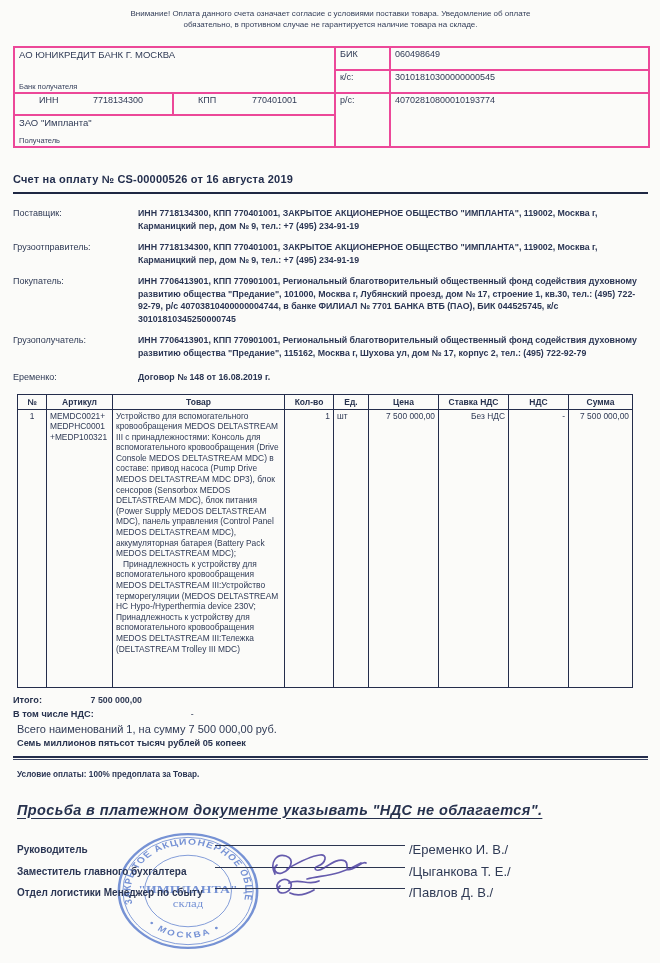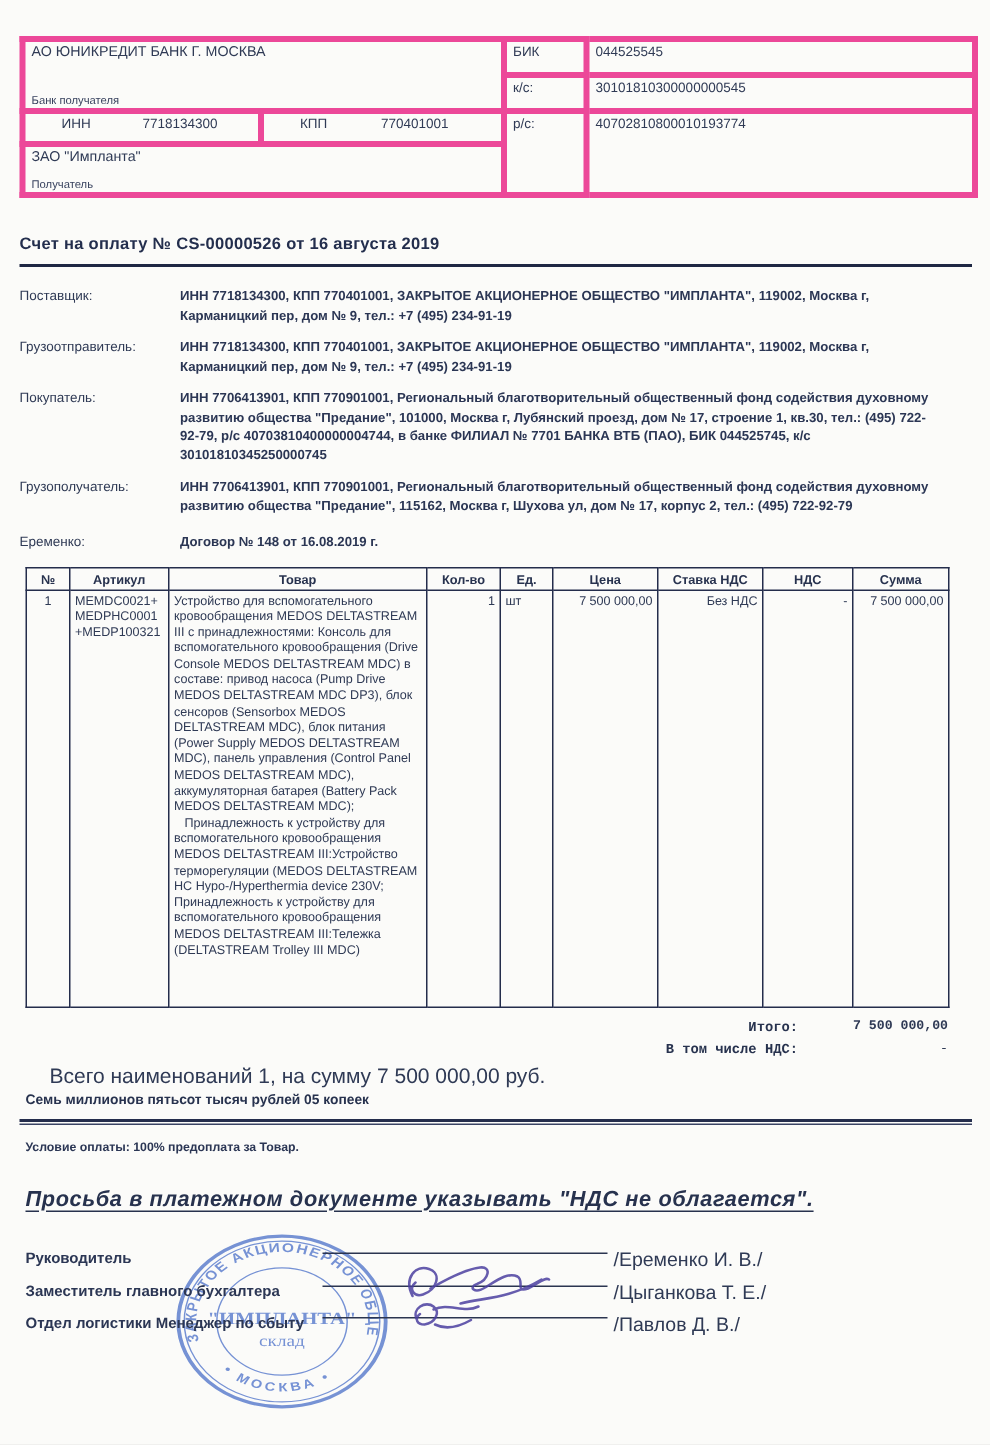--- a/index.html
+++ b/index.html
@@ -7,56 +7,56 @@
   .page {
     position:relative; width:660px; height:963px; margin:0 auto;
     background:#fbfbf9; color:#2f3a55;
     font-family:"Liberation Sans", sans-serif;
     padding:8px 12px 0 13px; overflow:hidden;
   }
   .notice { text-align:center; font-size:8px; line-height:11px; color:#323d58; width:560px; margin:0 auto; }
 
   
   table.bank { border-collapse:collapse; table-layout:fixed; width:635px; margin-top:16px; }
-  table.bank td { border:4px solid #ec4899; padding:1px 4px; font-size:9px; vertical-align:top; overflow:hidden; }
+  table.bank td { border:2px solid #ec4899; padding:1px 4px; font-size:9px; vertical-align:top; overflow:hidden; }
   table.bank { border:1.5px solid #2a3352; }
   .cell-flex { display:flex; flex-direction:column; justify-content:space-between; height:100%; }
   .cell-small { font-size:7.5px; color:#38425e; }
   .bank-name, .req-val, .req-pair { font-size:9.5px; }
   .req-pair span { display:inline-block;margin-left:20px; }
   .req-pair .lbl { width:34px; }
   .h22 { height:22px; }
   .h28 { height:30px; }
 
   .title { font-size:11px; font-weight:bold; color:#232e4d; margin-top:25px; letter-spacing:.2px; }
   .title-rule { border-top:2.5px solid #1e2743; margin-top:7px; }
 
   .parties { margin-top:13px; }
   .party { display:flex; margin-bottom:9px; }
   .party .plabel { width:107px; flex:none; font-size:9px; padding-top:.5px; }
-  .party .pvalue { width:507px; font-size:8.8px; font-weight:bold; line-height:12.5px; color:#2b3654; }
+  .party .pvalue { width:507px; font-size:8.8px; font-weight:bold; line-height:12.5px; color:#2b3654;margin-left:18px; }
   .party.base { margin-top:12px; }
 
   
   table.items { border-collapse:collapse; table-layout:fixed; width:615px; margin:10px 0 0 4px; border:1.5px solid #242d4c; }
   table.items th { border:1px solid #242d4c; border-bottom:1.8px solid #242d4c; font-size:8.5px; font-weight:bold; height:15px; padding:1px 2px; color:#27324e; }
   table.items td { border:1px solid #242d4c; font-size:8.4px; line-height:10.6px; vertical-align:top; padding:1px 3px; }
   td.c-num { text-align:center; }
   td.c-art { word-break:break-all; }
   td.c-prod { white-space:pre-wrap; }
   td.c-r { text-align:right; }
   tr.item-row { height:278px; }
 
   .totals { width:619px; margin-top:7px; }
-  .trow { display:flex; justify-content:flex-end; margin-bottom:4px;font-family:Liberation Mono, monospace; }
+  .trow { display:flex; margin-bottom:4px; }
   .trow .tlabel { font-size:9.2px; font-weight:bold; color:#27324e; }
   .trow .tvalue { width:100px; text-align:right; font-size:8.8px; font-weight:bold; }
   .trow.vat .tvalue { font-weight:normal; }
 
-  .sum-line1 { font-size:14px; margin-top:3px; padding-left:4px;margin-left:16px; }
+  .sum-line1 { font-size:11px; margin-top:3px; padding-left:4px; }
   .sum-line2 { font-size:9.2px; font-weight:bold; margin-top:3px; padding-left:4px; color:#27324e; }
 
   .rule-double { margin-top:8px; height:4px; border-top:2px solid #242d4c; border-bottom:1px solid #3a4464; }
 
   .pay-terms { margin-top:10px; padding-left:4px; font-size:8.2px; font-weight:bold; color:#2b3654; }
 
   .request { margin-top:23px; padding-left:4px; font-size:14.5px; font-weight:bold; font-style:italic;
              letter-spacing:.4px; color:#27324e; text-decoration:underline; text-underline-offset:3px; }
 
   .sign-block { position:relative; margin-top:14px; height:140px; }
@@ -64,38 +64,42 @@
   .sign-line { position:absolute; left:202px; width:190px; border-bottom:1.4px solid #2b3550; z-index:2; }
   .sign-name { position:absolute; left:396px; font-size:13px; z-index:2; }
   .stamp { position:absolute; left:96px; top:-6px; width:158px; height:130px; z-index:1; opacity:.8; }
   .scribble { position:absolute; z-index:3; }
 </style>
 </head>
 <body>
 
 <div class="page">
 
+  <div class="notice">
+    <div>Внимание! Оплата данного счета означает согласие с условиями поставки товара. Уведомление об оплате</div>
+    <div>обязательно, в противном случае не гарантируется наличие товара на складе.</div>
+  </div>
 
   <table class="bank">
     <colgroup>
         <col style="width:159px">
         <col style="width:162px">
         <col style="width:55px">
         <col style="width:259px">
       </colgroup>
     <tbody>
         <tr class="h22">
       <td colspan="2" rowspan="2">
         <div class="cell-flex" style="height:42px">
           <div class="bank-name">АО ЮНИКРЕДИТ БАНК Г. МОСКВА</div>
           <div class="cell-small">Банк получателя</div>
         </div>
       </td>
       <td>БИК</td>
-      <td class="req-val">044525545</td>
+      <td class="req-val">060498649</td>
     </tr>
     <tr class="h22">
       <td>к/с:</td>
       <td class="req-val">30101810300000000545</td>
     </tr>
     <tr class="h22">
       <td class="req-pair">
         <span class="lbl">ИНН</span><span>7718134300</span>
       </td>
       <td class="req-pair">

